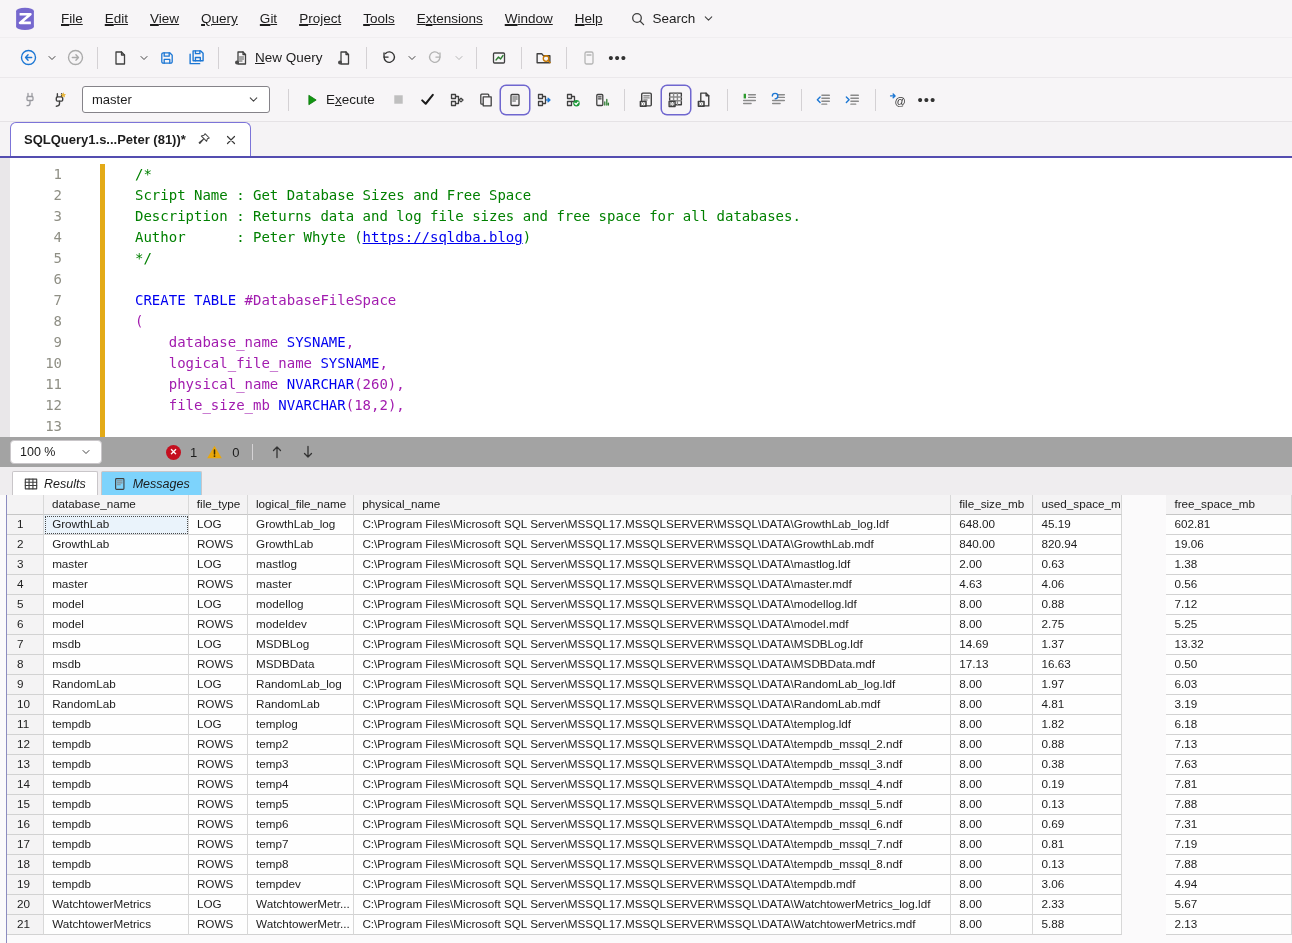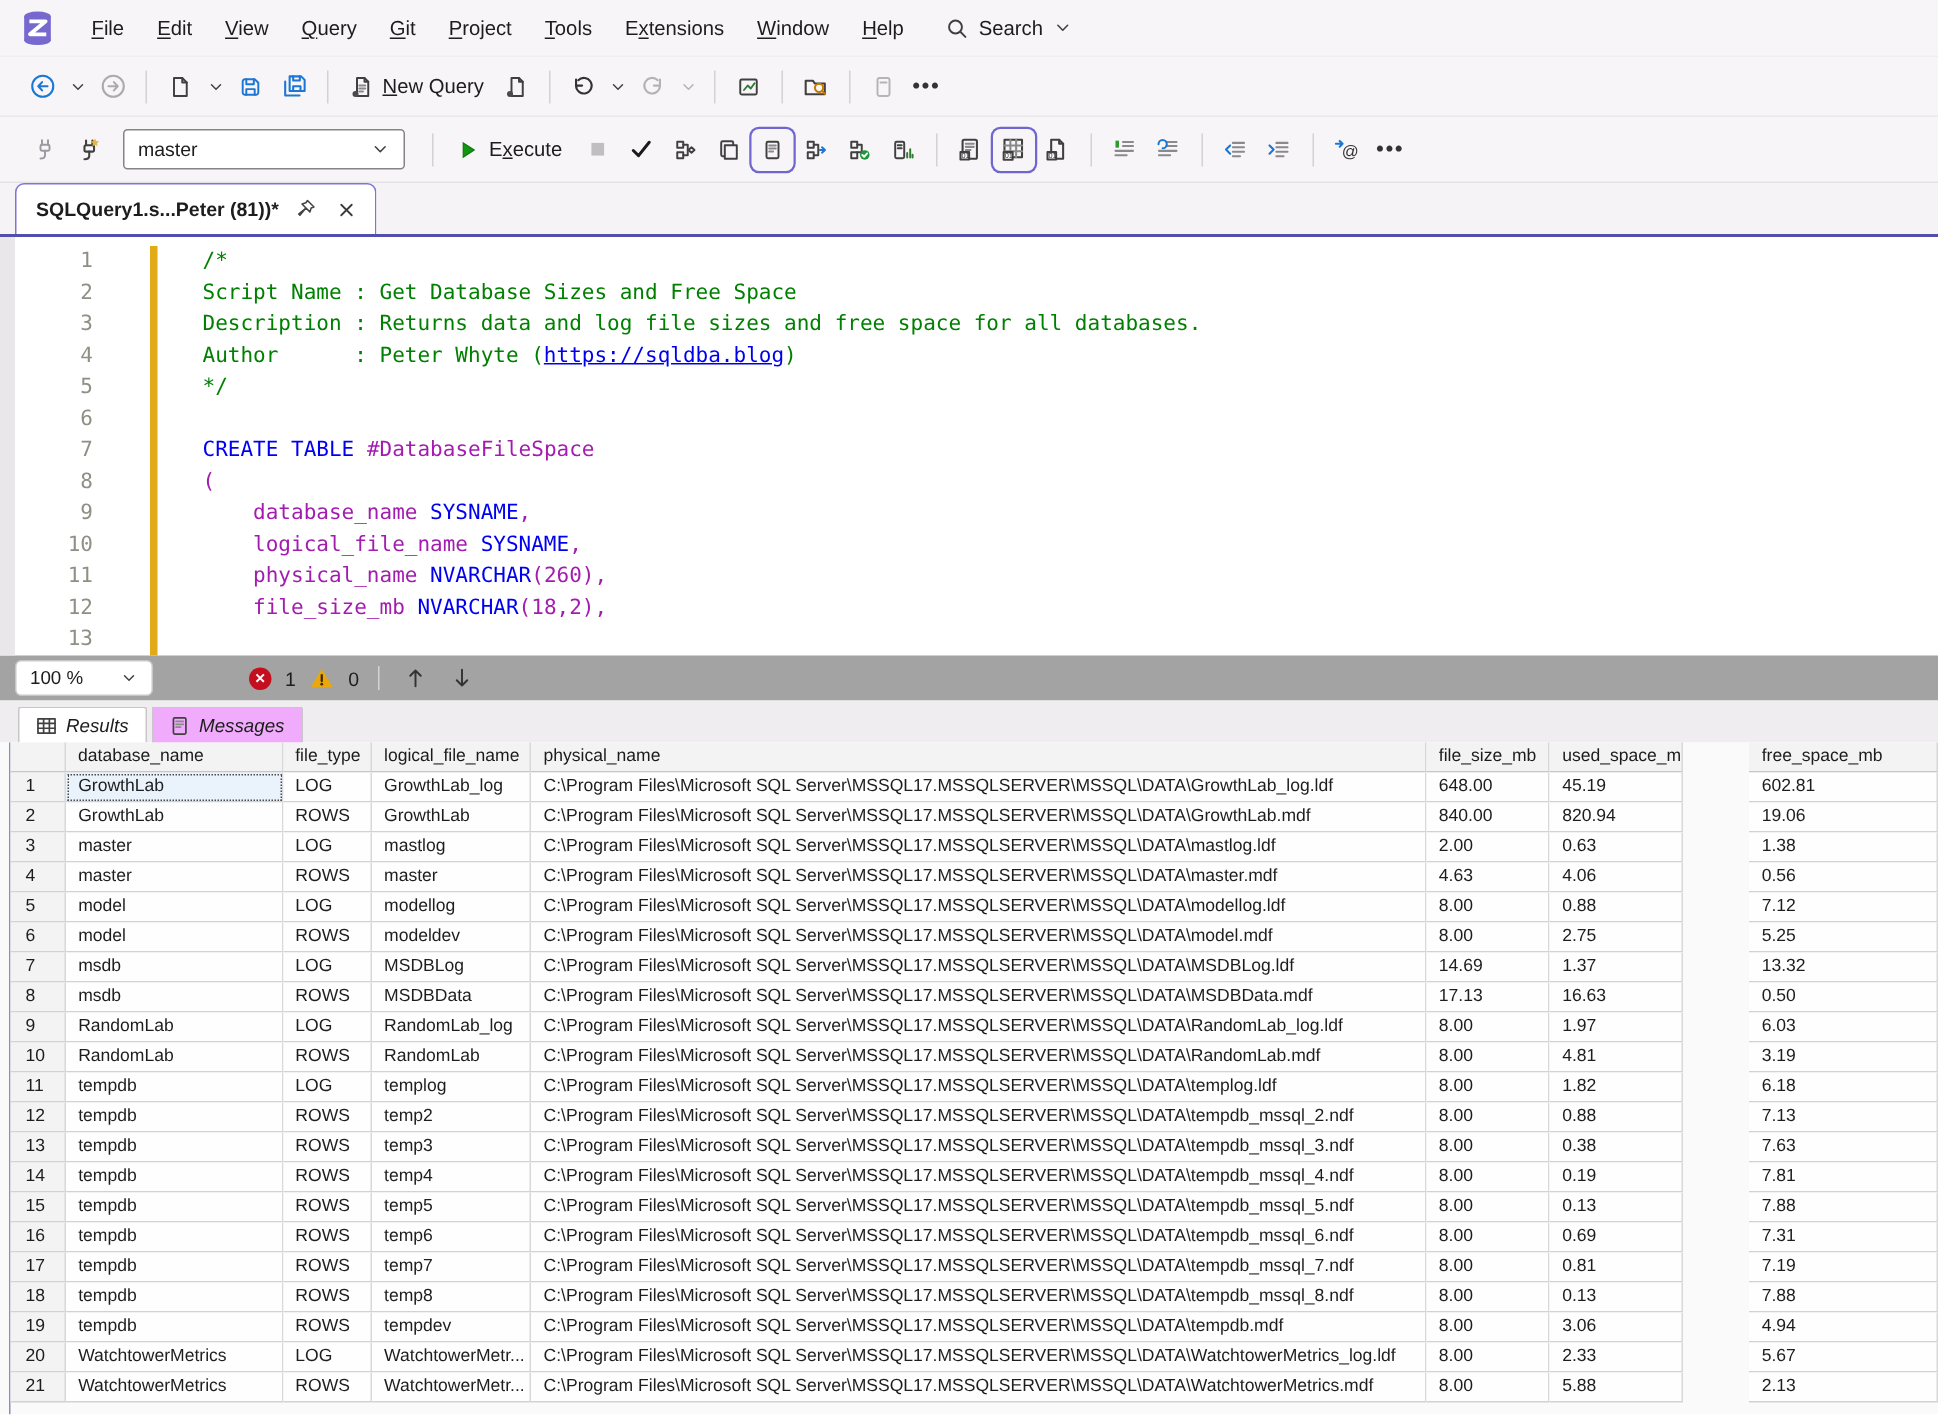--- a/index.html
+++ b/index.html
@@ -5,21 +5,21 @@
   * { box-sizing: border-box; margin: 0; padding: 0; }
   html,body { width:1292px; height:943px; overflow:hidden; background:#fff;
     font-family:"Liberation Sans", sans-serif; color:#1d1d1d; }
   svg { display:block; }
   .ic { stroke:#404040; fill:none; stroke-width:1.3; stroke-linecap:round; stroke-linejoin:round; }
 
   
   .menubar { height:38px; background:#f7f5f7; display:flex; align-items:center;
     padding-left:10px; border-bottom:1px solid #f0eef0; }
   .logo { width:26px; height:26px; margin:0 12px 0 2px; }
-  .menu-item { padding:0 11px; font-size:13.5px; cursor:default; }
+  .menu-item { padding:0 11px; font-size:13.5px; cursor:default;text-decoration:underline; }
   .menu-item u { text-underline-offset:2px; }
   .search-box { margin-left:16px; display:flex; align-items:center; gap:7px; font-size:13.5px; }
 
   
   .toolbar1 { height:40px; background:#f7f5f7; display:flex; align-items:center;
     padding-left:14px; gap:1px; border-bottom:1px solid #ebe8eb; }
   .toolbar2 { height:44px; background:#f7f5f7; display:flex; align-items:center;
     padding-left:16px; gap:1px; border-bottom:1px solid #e5e2e5; }
   .tbtn { min-width:28px; height:28px; display:flex; align-items:center; justify-content:center;
     border-radius:4px; }
@@ -64,21 +64,21 @@
     padding:0 9px; font-size:12.5px; }
   .err-circle { width:15px; height:15px; border-radius:50%; background:#c50f1f; color:#fff;
     font-size:9px; display:flex; align-items:center; justify-content:center; font-weight:bold; }
   .cnt { font-size:13px; }
   .sepv { width:1px; height:16px; background:#d5d3d5; margin:0 4px; }
 
   
   .rtabs { height:28px; background:#efedef; display:flex; align-items:flex-end;
     padding-left:12px; gap:3px;font-style:italic; }
   .rtab { height:24px; display:flex; align-items:center; gap:6px; padding:0 11px;
-    font-size:12.5px; border:1px solid #c9c6c9; border-bottom:none; background:#f0abfc;
+    font-size:12.5px; border:1px solid #c9c6c9; border-bottom:none; background:#7dd3fc;
     border-radius:2px 2px 0 0; }
   .rtab.active { background:#fff; }
 
   
   .gridwrap { height:448px; background:#fbfafb; padding-left:6px; }
   .grid { border-left:1px solid #8c8cc0; height:100%; }
   .ghead, .grow { display:flex; height:20px; }
   .gcell { border-right:1px solid #d8d8d8; border-bottom:1px solid #d2d2d2;
     padding:2px 4px 0 8px; font-size:11.7px; white-space:nowrap; overflow:hidden; background:#fefefe; }
   .ghead .gcell { background:#f4f3f4; border-bottom:1px solid #c6c6c6; color:#1b1b1b; }

